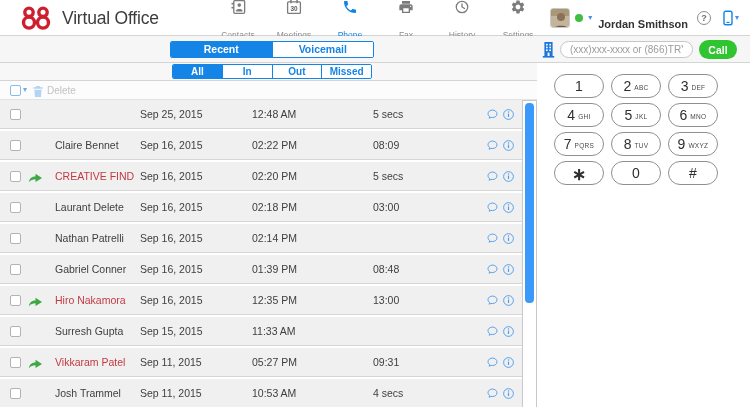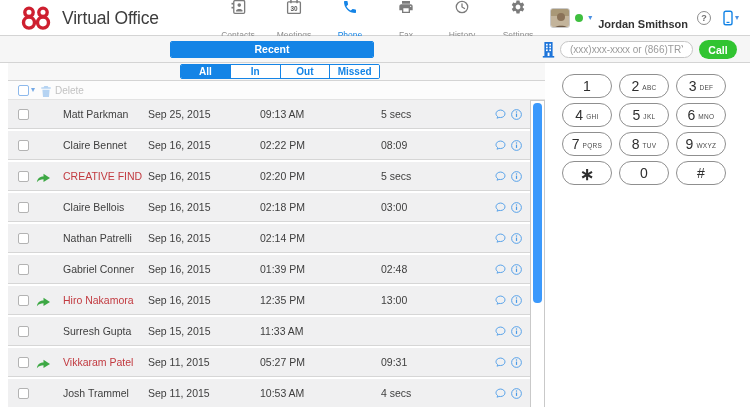--- a/index.html
+++ b/index.html
@@ -30,32 +30,32 @@
   .help{width:14px;height:14px;border:1.2px solid #8d8d8d;border-radius:50%;color:#6e6e6e;
         font-size:9px;font-weight:700;display:flex;align-items:center;justify-content:center;margin-right:6px;cursor:pointer;}
   .device{display:flex;align-items:center;gap:1px;cursor:pointer;}
 
   
   .toolbar{position:relative;height:27px;background:#f6f6f6;border-bottom:1px solid var(--border);}
   .seg{display:flex;border:1px solid var(--accent);border-radius:2px;overflow:hidden;background:#fff;}
   .seg .s{flex:1;text-align:center;color:var(--accent);font-weight:700;background:#fff;cursor:pointer;}
   .seg .s + .s{border-left:1px solid var(--accent);}
   .seg .s.active{background:var(--accent);color:#fff;}
-  .seg-tabs{position:absolute;left:170px;top:5px;width:204px;height:17px;flex-direction:column;}
+  .seg-tabs{position:absolute;left:170px;top:5px;width:204px;height:17px;}
   .seg-tabs .s{font-size:10.5px;line-height:15px;}
   .bld{position:absolute;left:541px;top:5px;}
   .dial-input{position:absolute;left:560px;top:5px;width:133px;height:17px;border:1px solid #c6c6c6;
       border-radius:9px;padding:0 9px;font-size:10px;color:#333;background:#fff;outline:none;}
   .dial-input::placeholder{color:#9b9b9b;}
   .call-btn{position:absolute;left:699px;top:4px;width:38px;height:19px;border:none;border-radius:10px;
       background:#31C431;color:#fff;font-size:10.5px;font-weight:700;cursor:pointer;line-height:18px;text-align:center;}
 
   
   .main{position:relative;display:flex;height:344px;}
-  .list-col{position:relative;width:537px;height:100%;background:#fff;margin-left:8px;}
+  .list-col{position:relative;width:537px;height:100%;background:#fff;}
   .pad-col{position:relative;flex:1;background:#fff;}
 
   
   .filters{position:relative;height:18px;background:#f7f7f7;border-bottom:1px solid var(--border);}
   .seg-filters{position:absolute;left:172px;top:1px;width:200px;height:15px;}
   .seg-filters .s{font-size:10px;line-height:13px;}
 
   
   .delete-bar{position:relative;height:19px;background:#fcfcfc;border-bottom:1px solid #e3e3e3;}
   .del-cb{position:absolute;left:10px;top:4px;width:11px;height:11px;border:1px solid #8db9ec;border-radius:2px;background:#fff;cursor:pointer;}
@@ -234,23 +234,22 @@
             <path fill="#b5d3f2" d="M5 1h4l.8 1.6h2.7v1.6H1.5V2.6h2.7L5 1zM2.8 5.4h8.4l-.7 8.6H3.5l-.7-8.6z"></path>
           </svg>
         </span>
         <span class="del-label">Delete</span>
       </div>
 
       <div class="rows" id="rows">
   <div class="row">
     <span class="cb"></span>
 
-    <span class="c name">Matt Parkman</span>
     <span class="c date">Sep 25, 2015</span>
-    <span class="c time">09:13 AM</span>
+    <span class="c time">12:48 AM</span>
     <span class="c dur">5 secs</span>
     <span class="acts">
       <span class="act">
         <svg width="13" height="13" viewBox="0 0 24 24">
           <path fill="none" stroke="#4a9be8" stroke-width="1.7" d="M12 3.8c-4.6 0-8.3 3-8.3 6.8 0 2.1 1.2 4 3 5.2-.1.9-.4 2.1-1.3 2.9 1.5-.1 2.9-.7 3.8-1.4.9.2 1.8.3 2.8.3 4.6 0 8.3-3 8.3-6.8S16.6 3.8 12 3.8z"></path>
         </svg>
       </span>
       <span class="act">
         <svg width="13" height="13" viewBox="0 0 24 24">
           <circle cx="12" cy="12" r="9" fill="none" stroke="#4a9be8" stroke-width="1.7"></circle>
@@ -307,21 +306,21 @@
           <line x1="12" y1="10.3" x2="12" y2="16.5" stroke="#4a9be8" stroke-width="2.2"></line>
           <circle cx="12" cy="7.3" r="1.3" fill="#4a9be8"></circle>
         </svg>
       </span>
     </span>
   </div>
 
   <div class="row">
     <span class="cb"></span>
 
-    <span class="c name">Claire Bellois</span>
+    <span class="c name">Laurant Delete</span>
     <span class="c date">Sep 16, 2015</span>
     <span class="c time">02:18 PM</span>
     <span class="c dur">03:00</span>
     <span class="acts">
       <span class="act">
         <svg width="13" height="13" viewBox="0 0 24 24">
           <path fill="none" stroke="#4a9be8" stroke-width="1.7" d="M12 3.8c-4.6 0-8.3 3-8.3 6.8 0 2.1 1.2 4 3 5.2-.1.9-.4 2.1-1.3 2.9 1.5-.1 2.9-.7 3.8-1.4.9.2 1.8.3 2.8.3 4.6 0 8.3-3 8.3-6.8S16.6 3.8 12 3.8z"></path>
         </svg>
       </span>
       <span class="act">
@@ -356,21 +355,21 @@
       </span>
     </span>
   </div>
 
   <div class="row">
     <span class="cb"></span>
 
     <span class="c name">Gabriel Conner</span>
     <span class="c date">Sep 16, 2015</span>
     <span class="c time">01:39 PM</span>
-    <span class="c dur">02:48</span>
+    <span class="c dur">08:48</span>
     <span class="acts">
       <span class="act">
         <svg width="13" height="13" viewBox="0 0 24 24">
           <path fill="none" stroke="#4a9be8" stroke-width="1.7" d="M12 3.8c-4.6 0-8.3 3-8.3 6.8 0 2.1 1.2 4 3 5.2-.1.9-.4 2.1-1.3 2.9 1.5-.1 2.9-.7 3.8-1.4.9.2 1.8.3 2.8.3 4.6 0 8.3-3 8.3-6.8S16.6 3.8 12 3.8z"></path>
         </svg>
       </span>
       <span class="act">
         <svg width="13" height="13" viewBox="0 0 24 24">
           <circle cx="12" cy="12" r="9" fill="none" stroke="#4a9be8" stroke-width="1.7"></circle>
           <line x1="12" y1="10.3" x2="12" y2="16.5" stroke="#4a9be8" stroke-width="2.2"></line>

